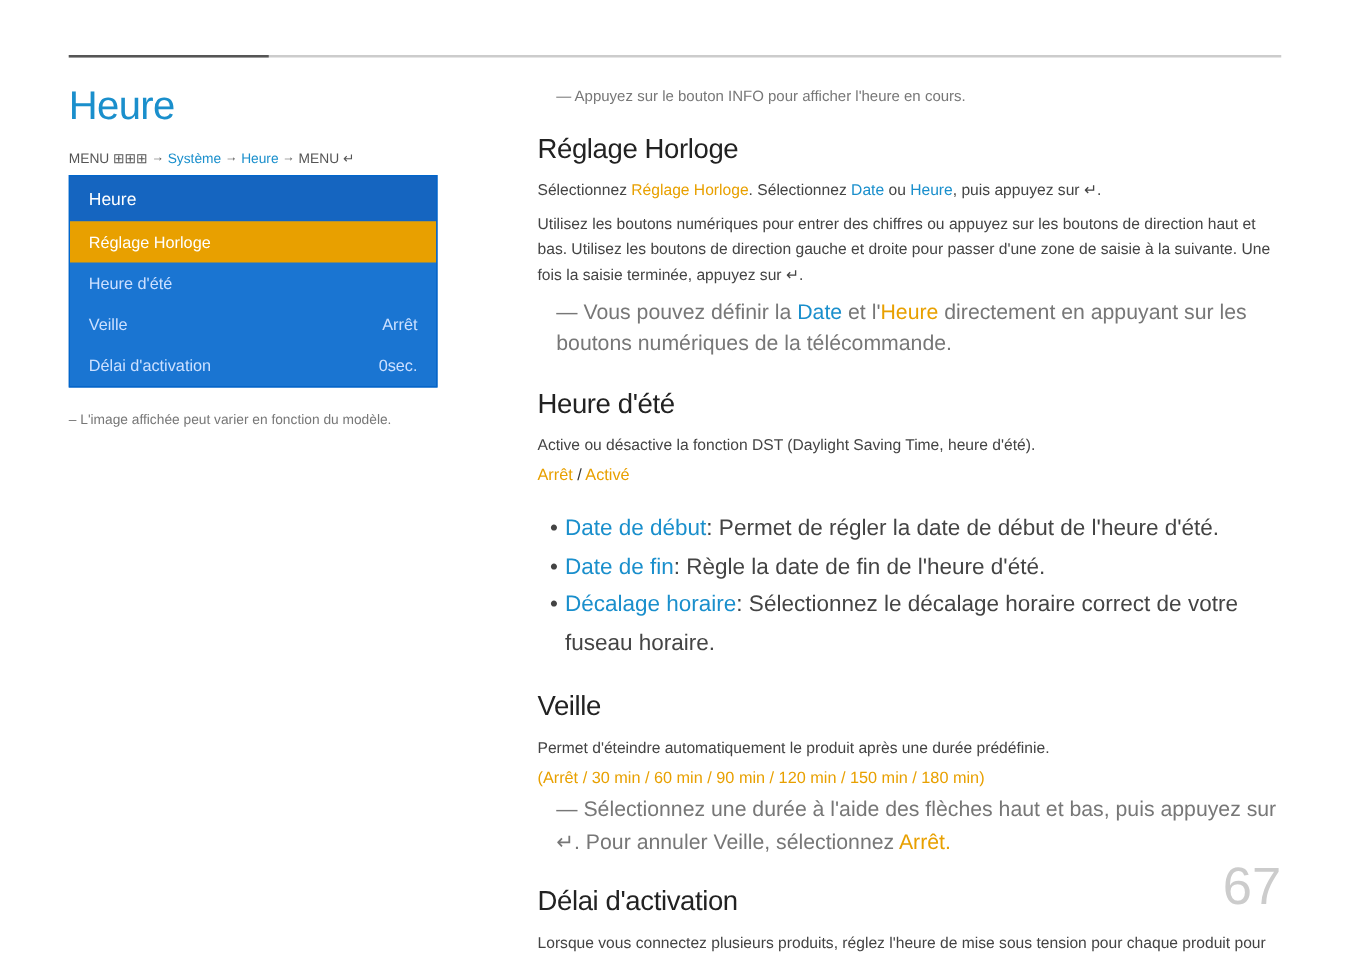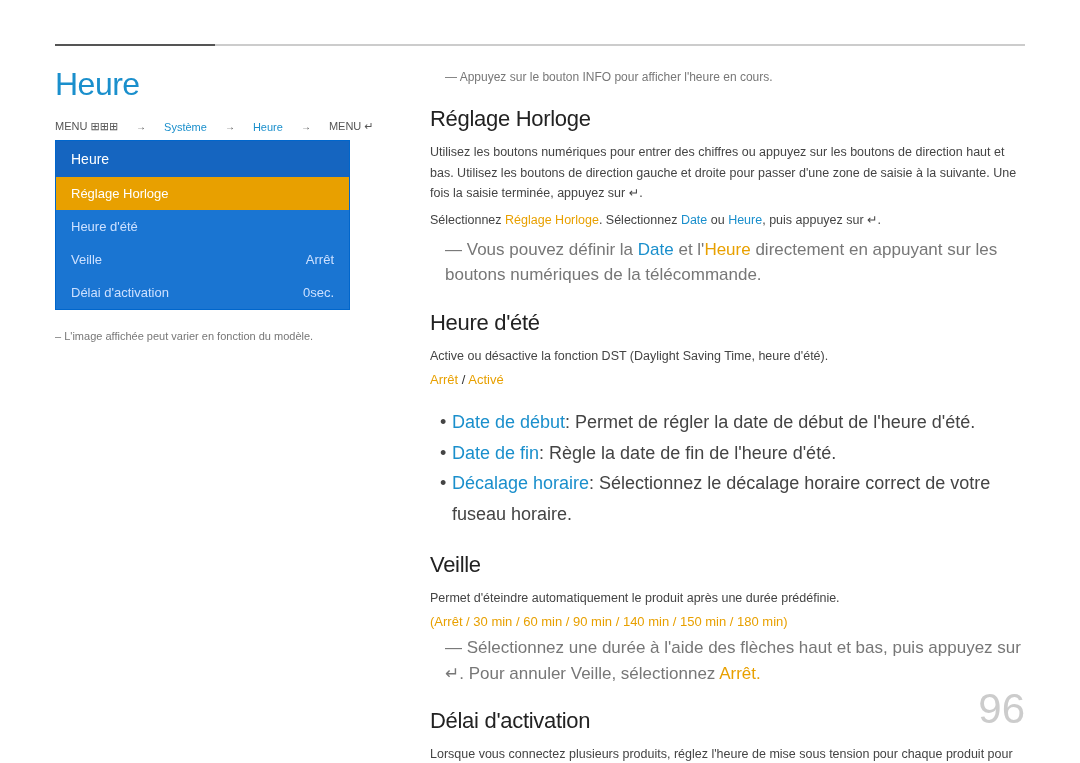--- a/index.html
+++ b/index.html
@@ -42,21 +42,21 @@
     }
 
     .menu-path {
       position: absolute;
       top: 120px;
       left: 55px;
       font-size: 11px;
       color: #555555;
       display: flex;
       align-items: center;
-      gap: 18px;
+      gap: 3px;
     }
     .menu-path .arrow {
       color: #555555;
       font-size: 10px;
     }
 
     
     .left-panel {
       position: absolute;
       top: 140px;
@@ -250,24 +250,24 @@
 
 <div class="right-content">
 
   <div class="intro-note">
     <span>Appuyez sur le bouton INFO pour afficher l'heure en cours.</span>
   </div>
 
   <div class="section">
     <h2 class="section-title">Réglage Horloge</h2>
     <p class="section-text">
-      Utilisez les boutons numériques pour entrer des chiffres ou appuyez sur les boutons de direction haut et bas. Utilisez les boutons de direction gauche et droite pour passer d'une zone de saisie à la suivante. Une fois la saisie terminée, appuyez sur ↵.
+      Sélectionnez <span class="link-orange">Réglage Horloge</span>. Sélectionnez <span class="link-blue">Date</span> ou <span class="link-blue">Heure</span>, puis appuyez sur ↵.
     </p>
     <p class="section-text">
-      Sélectionnez <span class="link-orange">Réglage Horloge</span>. Sélectionnez <span class="link-blue">Date</span> ou <span class="link-blue">Heure</span>, puis appuyez sur ↵.
+      Utilisez les boutons numériques pour entrer des chiffres ou appuyez sur les boutons de direction haut et bas. Utilisez les boutons de direction gauche et droite pour passer d'une zone de saisie à la suivante. Une fois la saisie terminée, appuyez sur ↵.
     </p>
     <div class="section-note">
       Vous pouvez définir la <span class="link-blue">Date</span> et l'<span class="link-orange">Heure</span> directement en appuyant sur les boutons numériques de la télécommande.
     </div>
   </div>
 
   <div class="section">
     <h2 class="section-title">Heure d'été</h2>
     <p class="section-text">Active ou désactive la fonction DST (Daylight Saving Time, heure d'été).</p>
     <div class="status-line">
@@ -283,27 +283,27 @@
       <li>
         <span class="link-blue">Décalage horaire</span><span>: Sélectionnez le décalage horaire correct de votre fuseau horaire.</span>
       </li>
     </ul>
   </div>
 
   <div class="section">
     <h2 class="section-title">Veille</h2>
     <p class="section-text">Permet d'éteindre automatiquement le produit après une durée prédéfinie.</p>
     <div class="veille-options">
-      <span class="link-orange">(Arrêt / 30 min / 60 min / 90 min / 140 min / 150 min / 180 min)</span>
+      <span class="link-orange">(Arrêt / 30 min / 60 min / 90 min / 120 min / 150 min / 180 min)</span>
     </div>
     <div class="section-note">
       <span>Sélectionnez une durée à l'aide des flèches haut et bas, puis appuyez sur ↵. Pour annuler Veille, sélectionnez</span> <span class="link-orange">Arrêt.</span>
     </div>
   </div>
 
   <div class="section">
     <h2 class="section-title">Délai d'activation</h2>
     <p class="section-text">Lorsque vous connectez plusieurs produits, réglez l'heure de mise sous tension pour chaque produit pour éviter une surcharge (dans l'intervalle 0–50 secondes).</p>
   </div>
 
 </div>
 
-<div class="page-number">96</div>
+<div class="page-number">67</div>
 
 </body></html>

